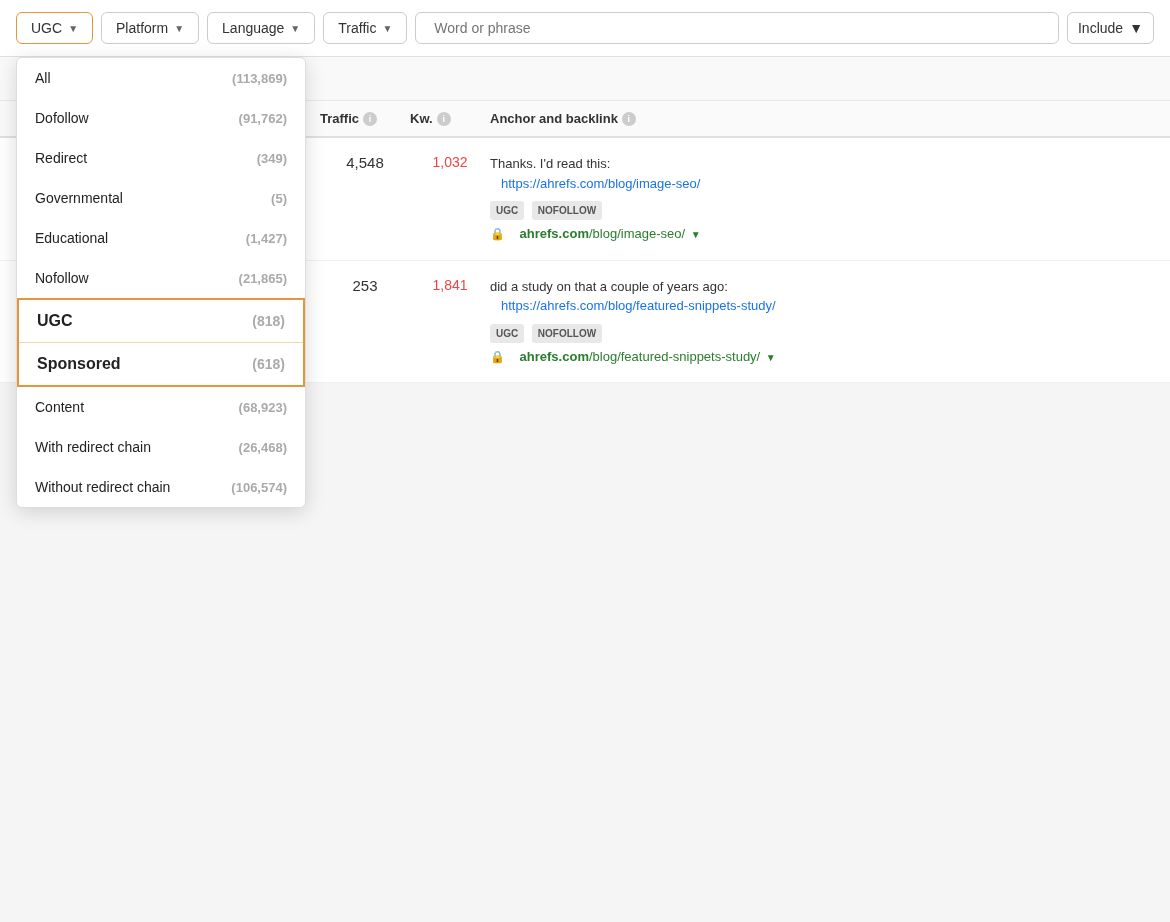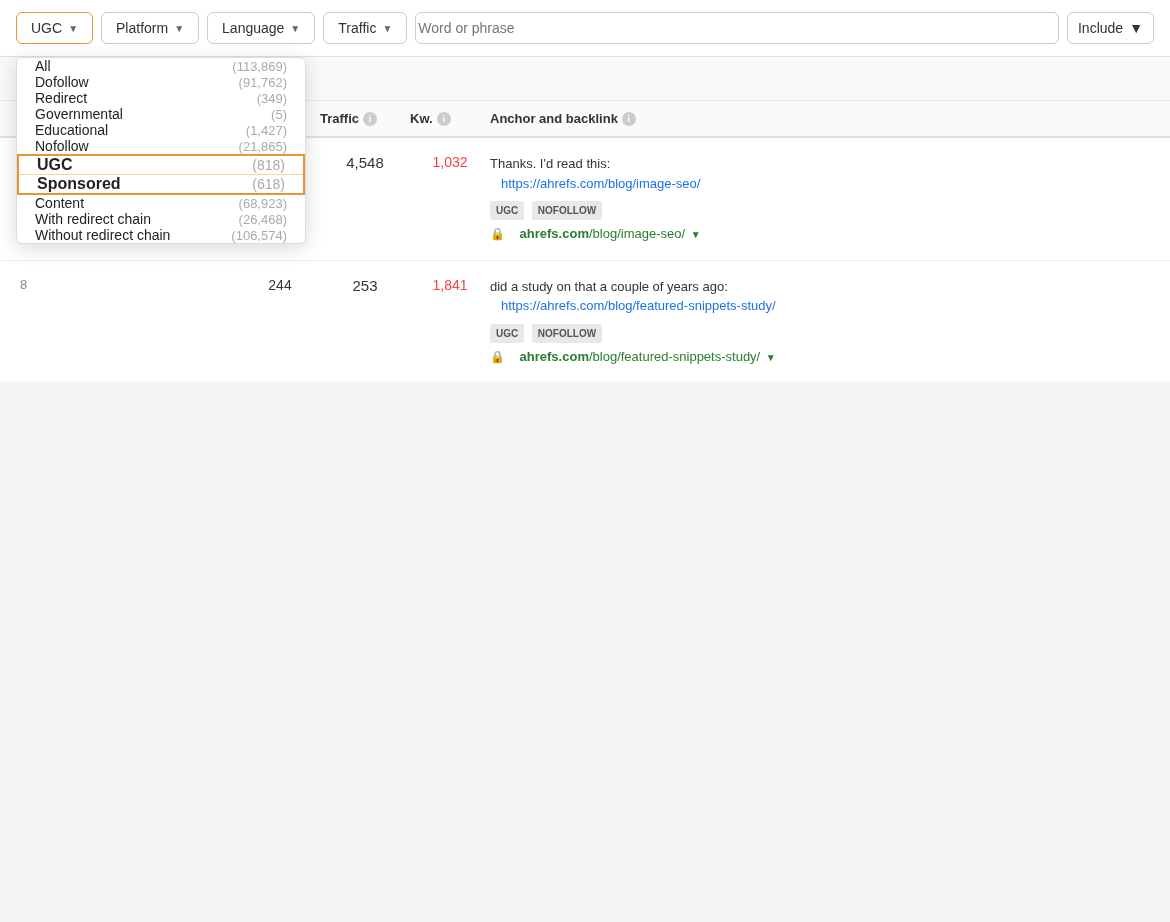--- a/index.html
+++ b/index.html
@@ -40,21 +40,21 @@
       background: #fff;
       color: #333;
     }
     .filter-btn .chevron {
       font-size: 10px;
       color: #666;
     }
 
     .word-phrase-input {
       flex: 1;
-      padding: 7px 2px;
+      padding: 7px 18px;
       border: 1.5px solid #ccc;
       border-radius: 6px;
       font-size: 14px;
       color: #aaa;
       background: #fff;
       outline: none;
     }
 
     .include-btn {
       display: flex;
@@ -218,30 +218,31 @@
       border-radius: 6px;
       box-shadow: 0 4px 20px rgba(0,0,0,0.15);
       z-index: 100;
       overflow: hidden;
     }
 
     .dropdown-item {
       display: flex;
       align-items: center;
       justify-content: space-between;
-      padding: 0 18px;
+      padding: 12px 18px;
       cursor: pointer;
       font-size: 14px;
       color: #222;
     }
 
     .dropdown-item .count {
       color: #aaa;
       font-size: 13px;
       margin-left: 8px;
+      font-weight: bold;
     }
 
     .dropdown-item .label-text {
       font-size: 14px;
       color: #222;
     }
 
     .dropdown-item.ugc-selected .label-text {
       font-size: 16px;
       font-weight: 600;

